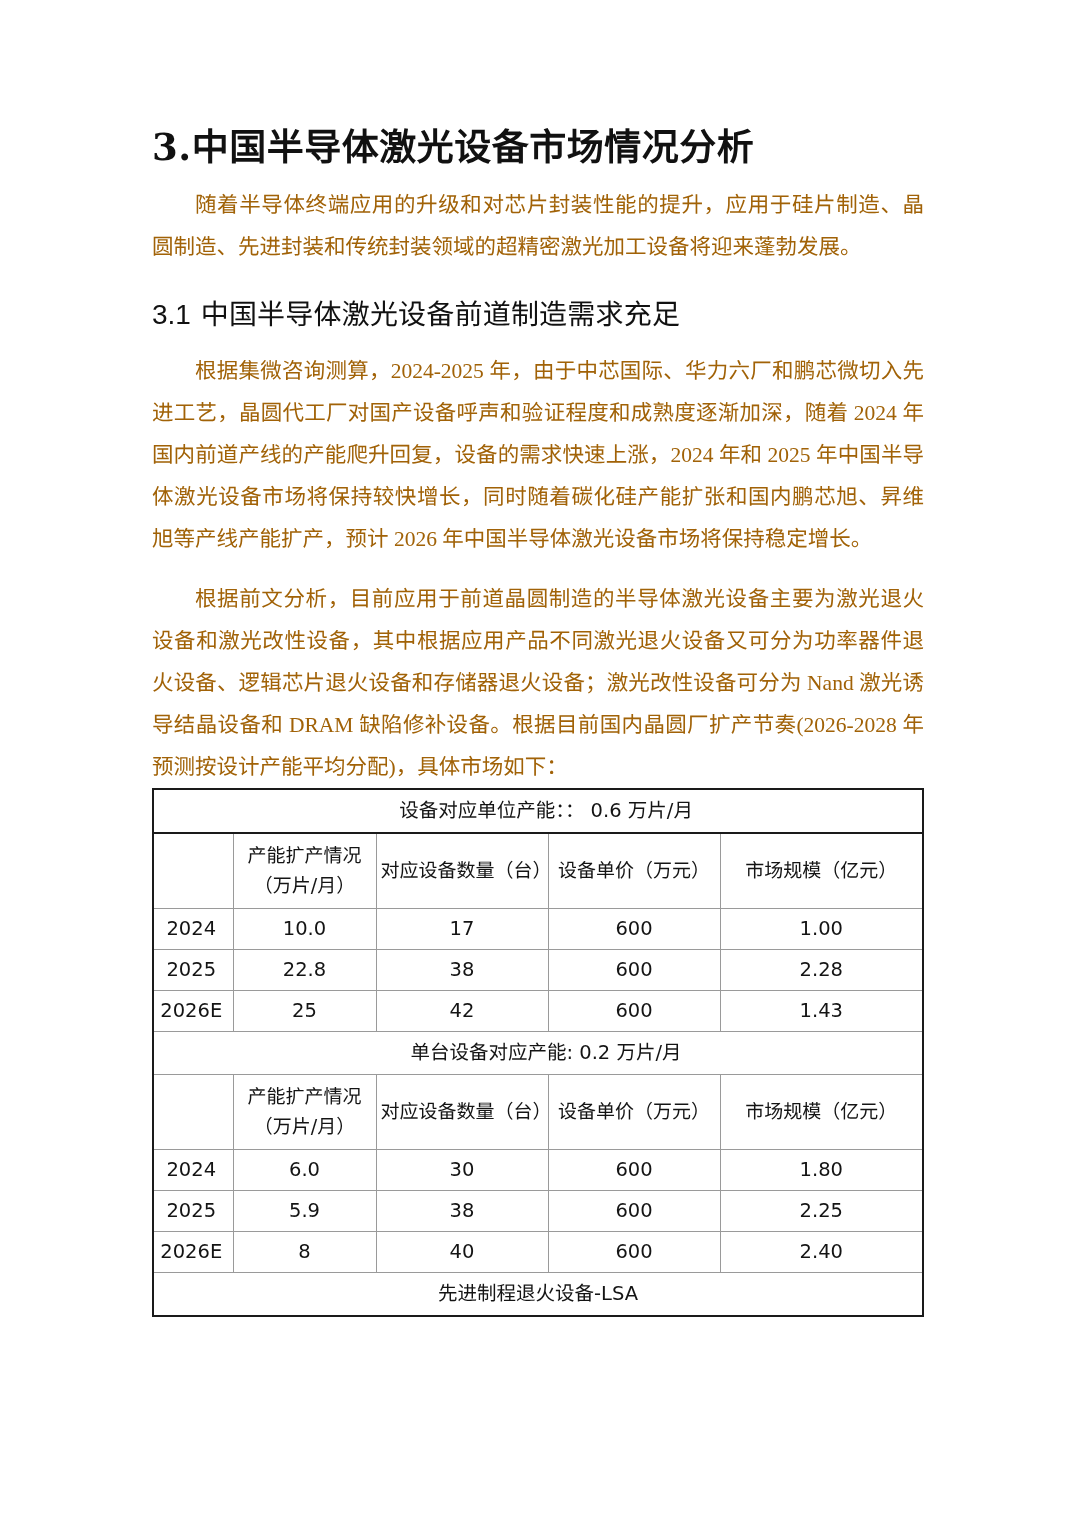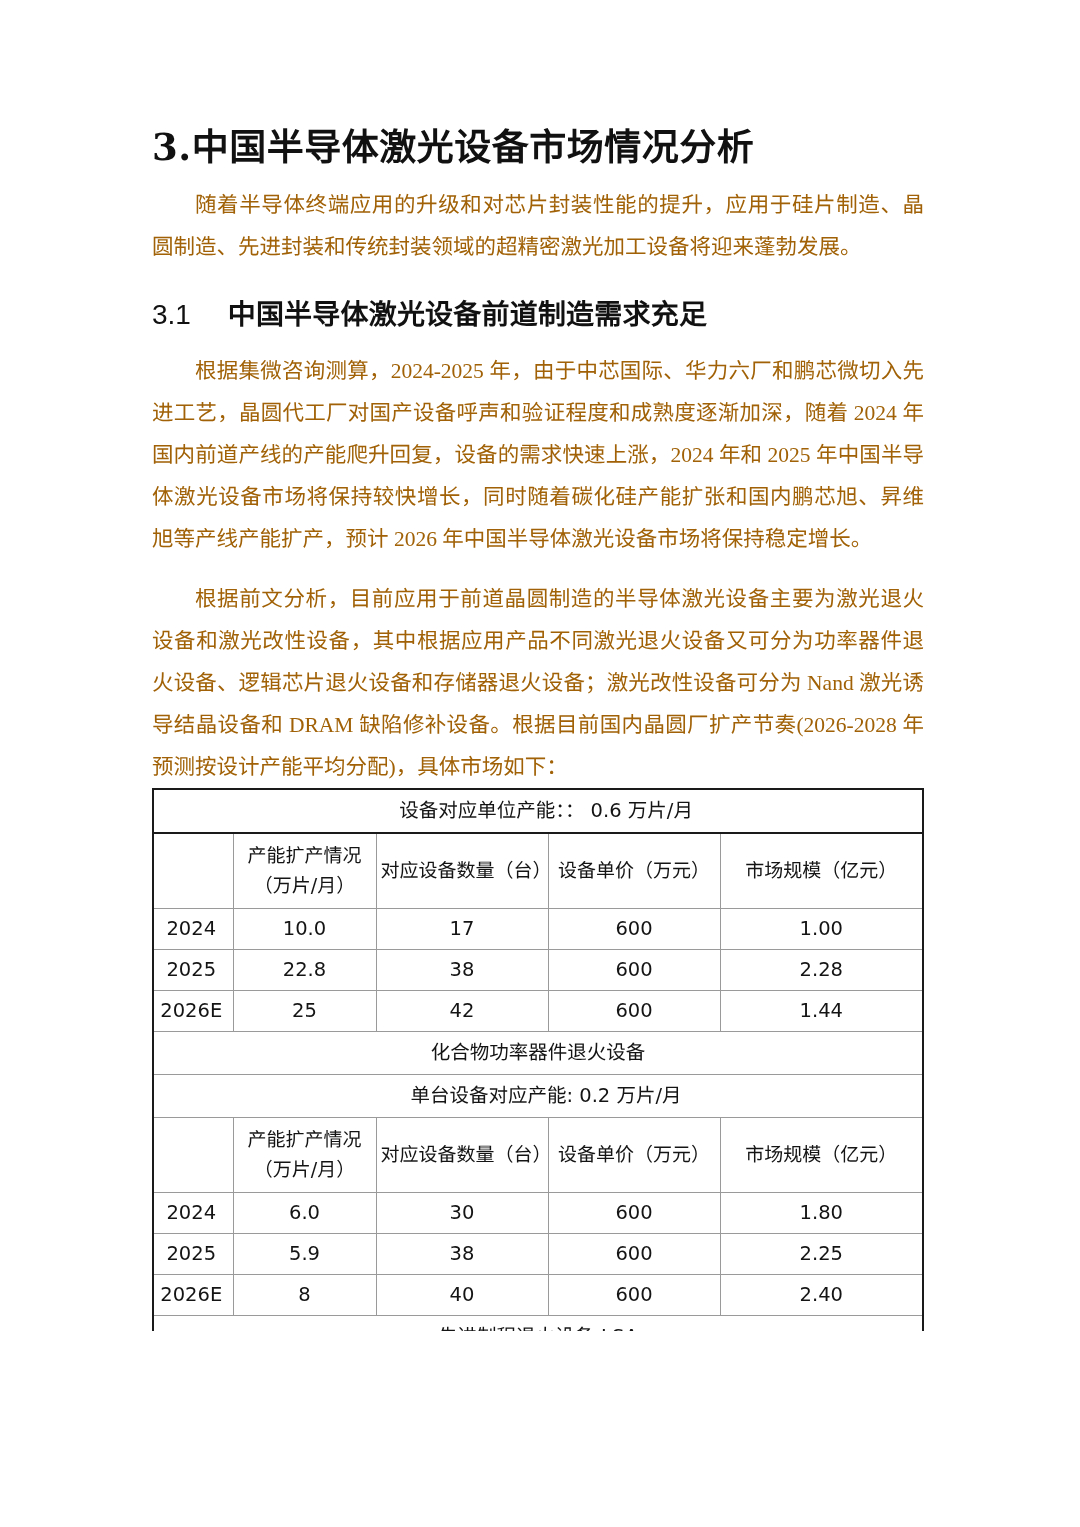--- a/index.html
+++ b/index.html
@@ -48,23 +48,22 @@
     line-height: 1.3;
     color: #111111;
     font-family: "DejaVu Sans", "Liberation Sans", sans-serif;
     white-space: nowrap;
   }
   .h2 .num {
     font-weight: 400;
     font-family: "Liberation Sans", "DejaVu Sans", sans-serif;
   }
   .h2 .txt {
-    font-weight: 700;
+    font-weight: 400;
     letter-spacing: 0.2px;
-    margin-left: 27px;
   }
 
   
   p.body {
     margin: 0;
     font-size: 21.5px;
     line-height: 42px;
     text-align: justify;
     text-justify: inter-ideograph;
     text-indent: 2em;
@@ -214,26 +213,23 @@
           <td>22.8</td>
           <td>38</td>
           <td>600</td>
           <td>2.28</td>
         </tr>
         <tr class="data">
           <td class="year-cell">2026E</td>
           <td>25</td>
           <td>42</td>
           <td>600</td>
-          <td>1.44</td>
-        </tr>
-
-        <tr class="section-title band">
-          <td colspan="5">化合物功率器件退火设备</td>
-        </tr>
+          <td>1.43</td>
+        </tr>
+
         <tr class="section-sub band">
           <td colspan="5">单台设备对应产能: 0.2 万片/月</td>
         </tr>
         <tr class="head">
           <td></td>
           <td class="two-line">
             <span class="hdr-inner">产能扩产情况</span>
             <span class="hdr-inner">（万片/月）</span>
           </td>
           <td>对应设备数量（台）</td>

